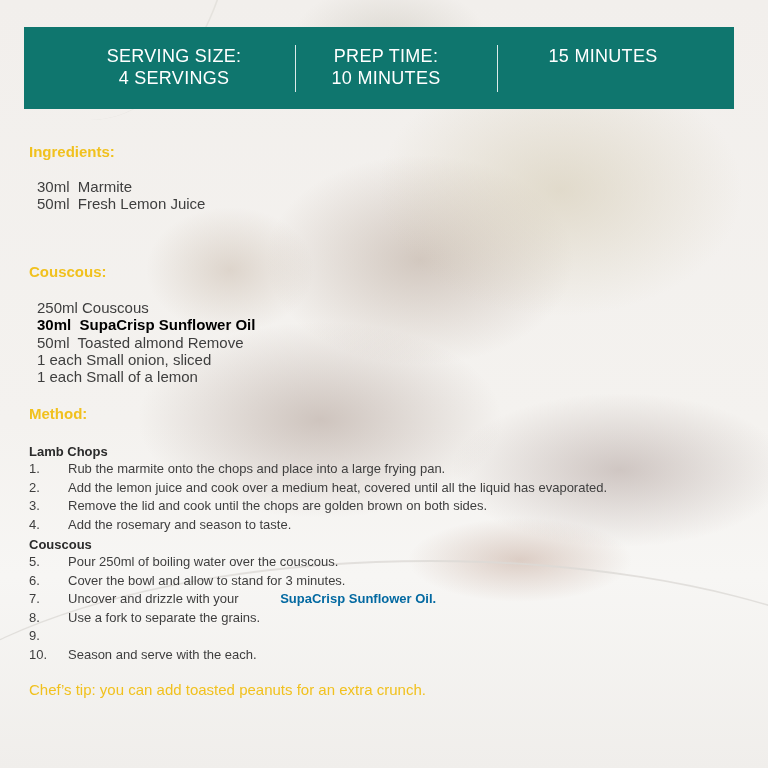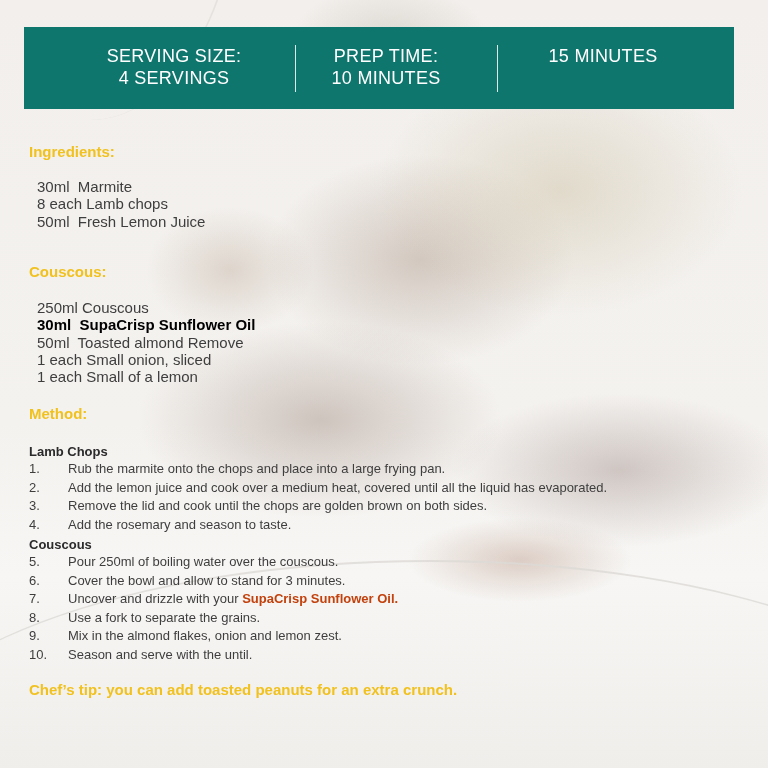--- a/index.html
+++ b/index.html
@@ -58,25 +58,25 @@
       font-weight: bold; font-size: 15px; color: #f1c11e; text-align: right;
     }
     .ing-list { position: absolute; left: 8px; font-size: 15px; line-height: 17.3px; color: #3e3e3e; }
     .ing-row { white-space: nowrap; }
     .ing-row.bold { font-weight: bold; color: #000000; text-align: right; }
 
     .subhead { position: absolute; left: 0; font-weight: bold; font-size: 13px; color: #2b2b2b; }
     .steps { position: absolute; left: 0; font-size: 13px; line-height: 18.6px; color: #3e3e3e; }
     .step { display: flex; white-space: nowrap; }
     .step-num { width: 39px; flex: none; }
-    .step-text b { color: #c2410c; }
+    .step-text b { color: #0369a1; margin-left: 38px; }
 
     .tip {
       position: absolute; left: 0; top: 681px;
-      font-weight: bold; font-size: 15px; color: #f1c11e; white-space: nowrap;
+      font-weight: normal; font-size: 15px; color: #f1c11e; white-space: nowrap;
     }
   </style>
 </head>
 <body>
 
 <div class="bg">
   <div class="plate-rim"></div>
   <div class="plate-rim2"></div>
 </div>
 
@@ -94,21 +94,20 @@
   <div class="stat stat-3">
     <div>15 MINUTES</div>
   </div>
 </div>
 
 <div class="content">
 
   <div class="heading" style="top:143px">Ingredients:</div>
   <div class="ing-list" style="top:178px">
     <div class="ing-row"><span>30ml</span>&nbsp; <span>Marmite</span></div>
-    <div class="ing-row"><span>8 each</span> <span>Lamb chops</span></div>
     <div class="ing-row"><span>50ml</span>&nbsp; <span>Fresh Lemon Juice</span></div>
   </div>
 
   <div class="heading" style="top:263px">Couscous:</div>
   <div class="ing-list" style="top:299px">
     <div class="ing-row"><span>250ml</span> <span>Couscous</span></div>
     <div class="ing-row bold"><span>30ml</span>&nbsp; <span>SupaCrisp Sunflower Oil</span></div>
     <div class="ing-row"><span>50ml</span>&nbsp; <span>Toasted almond Remove</span></div>
     <div class="ing-row"><span>1 each</span> <span>Small onion, sliced</span></div>
     <div class="ing-row"><span>1 each</span> <span>Small of a lemon</span></div>
@@ -149,22 +148,21 @@
     <div class="step">
         <span class="step-num">7.</span>
         <span class="step-text"><span>Uncover and drizzle with your </span><b>SupaCrisp Sunflower Oil.</b></span>
       </div>
     <div class="step">
         <span class="step-num">8.</span>
         <span class="step-text">Use a fork to separate the grains.</span>
       </div>
     <div class="step">
         <span class="step-num">9.</span>
-        <span class="step-text">Mix in the almond flakes, onion and lemon zest.</span>
       </div>
     <div class="step">
         <span class="step-num">10.</span>
-        <span class="step-text">Season and serve with the until.</span>
+        <span class="step-text">Season and serve with the each.</span>
       </div>
   </div>
 
   <div class="tip">Chef’s tip: you can add toasted peanuts for an extra crunch.</div>
 </div>
 
 </body></html>

